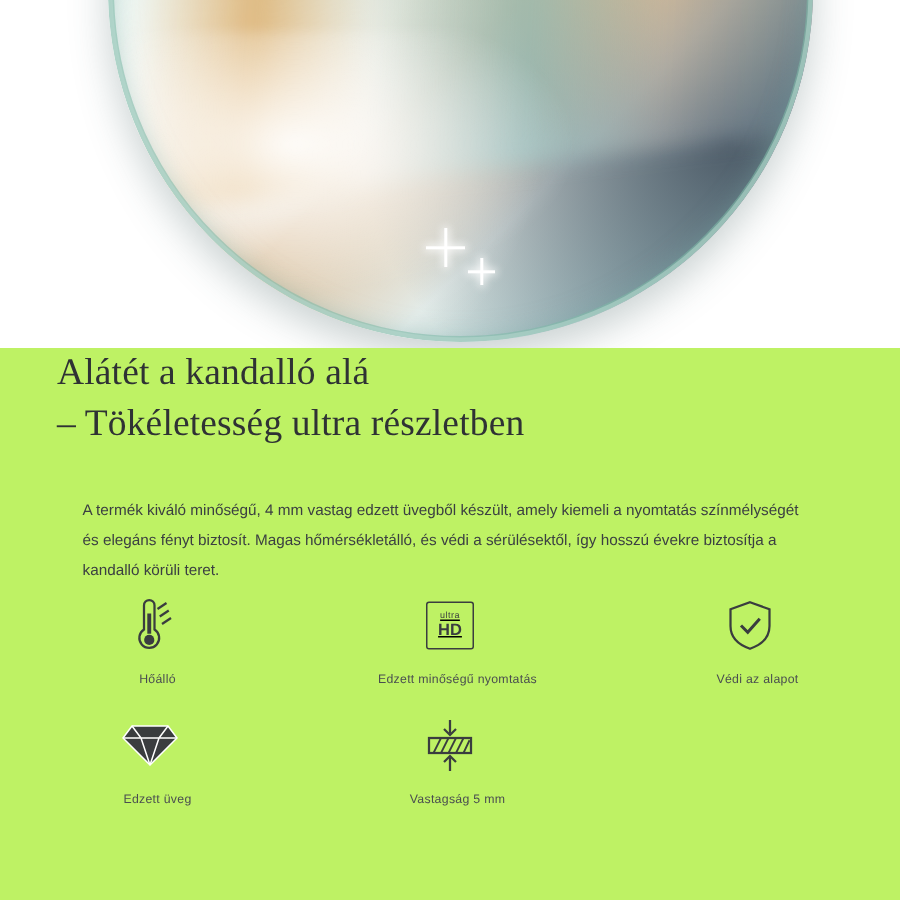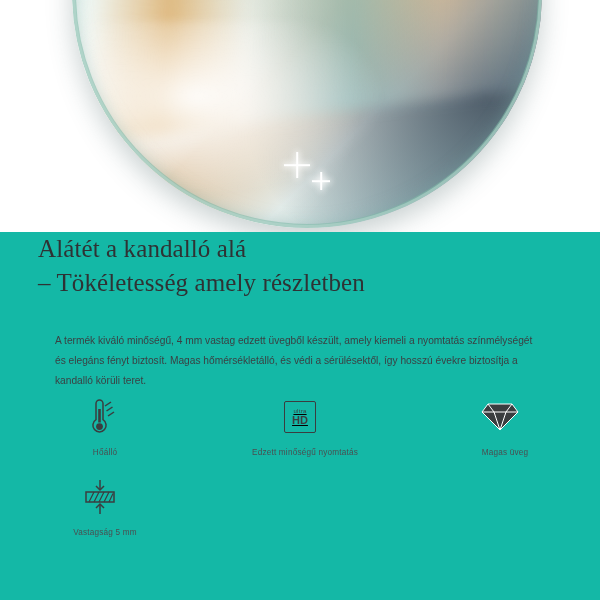--- a/index.html
+++ b/index.html
@@ -10,21 +10,21 @@
     width: 600px;
     height: 600px;
     background: #ffffff;
     font-family: "Liberation Sans", sans-serif;
     overflow: hidden;
   }
   .page {
     position: relative;
     width: 600px;
     height: 600px;
-    background: #14b8a6;
+    background: #bef264;
     overflow: hidden;
   }
 
   
   .hero {
     position: relative;
     width: 600px;
     height: 232px;
     overflow: hidden;
     background: #ffffff;
@@ -212,21 +212,21 @@
       <div class="edge"></div>
       <div class="edge-green"></div>
     </div>
     <span class="sparkle s1"></span>
     <span class="sparkle s2"></span>
   </div>
 
   <div class="content">
     <h1 class="headline">
       <span>Alátét a kandalló alá</span>
-      <span class="l2">– Tökéletesség amely részletben</span>
+      <span class="l2">– Tökéletesség ultra részletben</span>
     </h1>
     <p class="body-copy">A termék kiváló minőségű, 4 mm vastag edzett üvegből készült, amely kiemeli a nyomtatás színmélységét és elegáns fényt biztosít. Magas hőmérsékletálló, és védi a sérülésektől, így hosszú évekre biztosítja a kandalló körüli teret.</p>
   </div>
 
   <div class="features">
 
     <div class="feature">
       <div class="ico">
         <svg width="36" height="40" viewBox="0 0 36 40" fill="none" stroke="#3a3d3f" stroke-width="1.5">
           <path d="M14 6.5a3.5 3.5 0 0 1 7 0v16.2a6.6 6.6 0 1 1-7 0V6.5z"></path>
@@ -243,29 +243,38 @@
     <div class="feature">
       <div class="ico">
         <div class="ultrahd-box">
           <span class="u1">ultra</span>
           <span class="u2">HD</span>
         </div>
       </div>
       <div class="caption">Edzett minőségű nyomtatás</div>
     </div>
 
+    <div class="feature">
+      <div class="ico">
+        <svg width="34" height="40" viewBox="0 0 34 40" fill="none" stroke="#3a3d3f" stroke-width="1.5">
+          <path d="M17 4.5 30 9.2v11.2c0 7.6-5.6 12.6-13 15.1-7.4-2.5-13-7.5-13-15.1V9.2L17 4.5z"></path>
+          <polyline points="11,20 15.5,24.5 23.5,15.5" stroke-width="2"></polyline>
+        </svg>
+      </div>
+      <div class="caption">Védi az alapot</div>
+    </div>
 
     <div class="feature">
       <div class="ico">
         <svg width="40" height="34" viewBox="0 0 40 34" fill="#3a3d3f" stroke="#ffffff" stroke-width="1">
           <path d="M8 4h24l6 8-18 18L2 12l6-8z"></path>
           <path d="M8 4l6 8M32 4l-6 8M2 12h36M14 12l6 18M26 12l-6 18" stroke="#ffffff" stroke-width="1" fill="none"></path>
         </svg>
       </div>
-      <div class="caption">Magas üveg</div>
+      <div class="caption">Edzett üveg</div>
     </div>
 
 
     <div class="feature">
       <div class="ico">
         <svg width="38" height="38" viewBox="0 0 38 38" fill="none" stroke="#3a3d3f" stroke-width="1.5">
           <line x1="19" y1="2" x2="19" y2="11"></line>
           <polyline points="15,8 19,12 23,8"></polyline>
           <line x1="19" y1="36" x2="19" y2="27"></line>
           <polyline points="15,30 19,26 23,30"></polyline>

